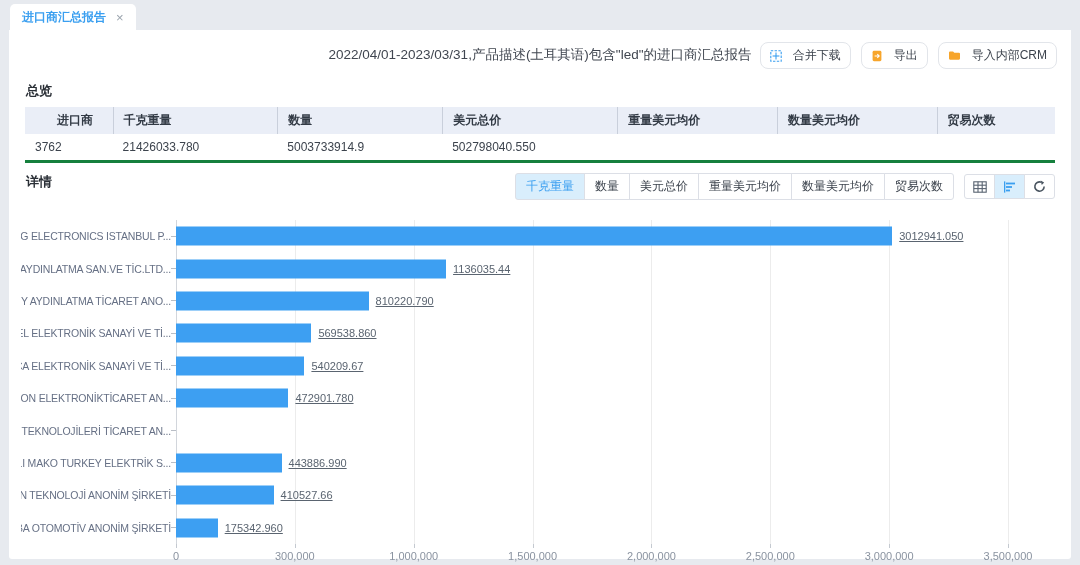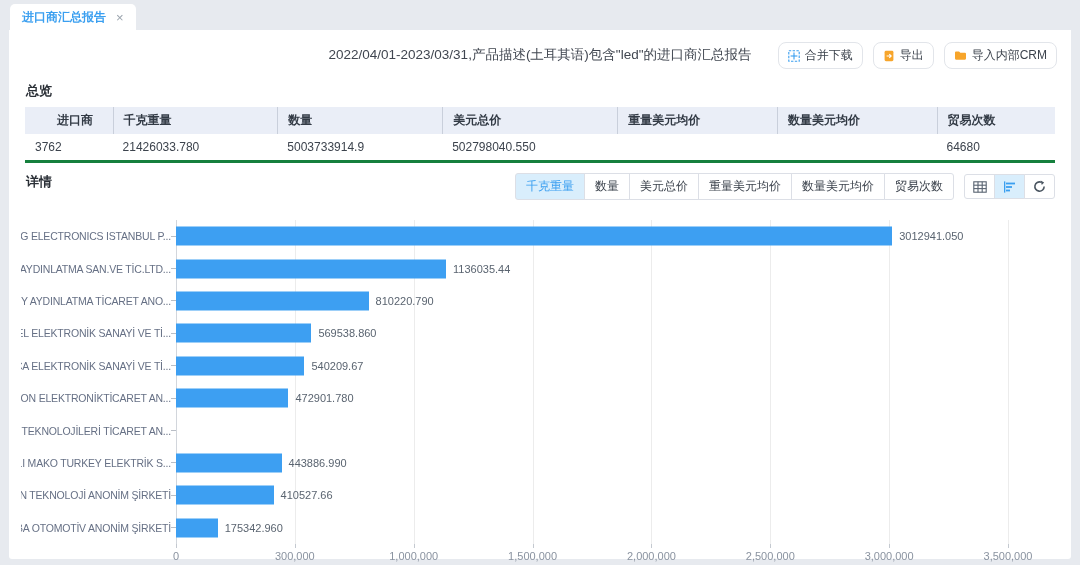--- a/index.html
+++ b/index.html
@@ -13,21 +13,21 @@
   .tab-title { color:#3a9ff0; font-size:12px; font-weight:bold; }
   .tab-close { color:#9aa3ad; font-size:13px; line-height:1; cursor:pointer; }
 
   
   .card { background:#ffffff; margin:0 9px; height:529px; position:relative; border-radius:0 0 3px 3px; }
 
   
   .header-row { position:relative; padding-top:16px; height:44px; }
   .report-title { text-align:center; font-size:13.5px; color:#404650; }
   .header-actions { position:absolute; right:14px; top:12px; display:flex; gap:10px; }
-  .hbtn { display:inline-flex; align-items:center; gap:5px; background:#fff; border:1px solid #e2e5ea;
+  .hbtn { display:inline-flex; align-items:center; gap:11px; background:#fff; border:1px solid #e2e5ea;
           border-radius:8px; padding:4px 9px; font-size:12px; color:#3c434d; cursor:pointer;
           font-family:"Liberation Sans", sans-serif; }
   .hbtn svg { display:block; }
 
   
   .section-title { font-size:13px; font-weight:bold; color:#2a2f36; margin:8px 0 7px 17px; }
   .otable { margin:0 16px; }
   .orow { display:flex; }
   .orow.head { background:#eaeef7; }
   .ocell { font-size:12px; padding:5px 10px; color:#3c434d; white-space:nowrap; overflow:hidden; }
@@ -55,21 +55,21 @@
   .gline { position:absolute; top:0; bottom:0; width:1px; background:#ececec; }
   .gline.zero { background:#d2d6dc; }
   .gtick { position:absolute; bottom:-4px; width:1px; height:4px; background:#c4c9d0; }
   .chart-rows { position:relative; }
   .crow { display:flex; height:32.4px; align-items:center; }
   .clabel { width:150px; display:flex; justify-content:flex-end; overflow:hidden; }
   .clabel span { font-size:10.5px; letter-spacing:-0.2px; color:#667085; white-space:nowrap; }
   .ctick { width:5px; height:1px; background:#b9bec6; flex:none; }
   .ctrack { flex:1; position:relative; height:100%; }
   .cbar { position:absolute; left:0; top:50%; transform:translateY(-50%); height:19px; }
-  .cval { position:absolute; top:50%; transform:translateY(-50%); font-size:11px; color:#5a6470; white-space:nowrap; }
+  .cval { position:absolute; top:50%; transform:translateY(-50%); font-size:11px; color:#5a6470; white-space:nowrap;text-decoration:underline; }
   .chart-axis { margin-left:155px; position:relative; height:18px; }
   .chart-axis span { position:absolute; top:6px; transform:translateX(-50%); font-size:11px; color:#8a93a0; white-space:nowrap; }
 </style>
 </head>
 <body>
 
 <div class="tabbar">
   <div class="tab">
     <span class="tab-title">进口商汇总报告</span>
     <span class="tab-close">×</span>
@@ -125,21 +125,20 @@
         <div class="ocell" style="width: 15.5%;">数量美元均价</div>
         <div class="ocell" style="width: 11.5%;">贸易次数</div>
       </div>
     <div class="orow data">
         <div class="ocell" style="width: 8.5%;">3762</div>
         <div class="ocell" style="width: 16%;">21426033.780</div>
         <div class="ocell" style="width: 16%;">5003733914.9</div>
         <div class="ocell" style="width: 17%;">502798040.550</div>
         <div class="ocell" style="width: 15.5%;"></div>
         <div class="ocell" style="width: 15.5%;"></div>
-        <div class="ocell" style="width: 11.5%;">64680</div>
       </div>
   </div>
 
   <div class="detail-row">
     <div class="section-title">详情</div>
     <div class="detail-controls">
       <div class="btn-group">
           <button class="mtab active">千克重量</button>
           <button class="mtab">数量</button>
           <button class="mtab">美元总价</button>

